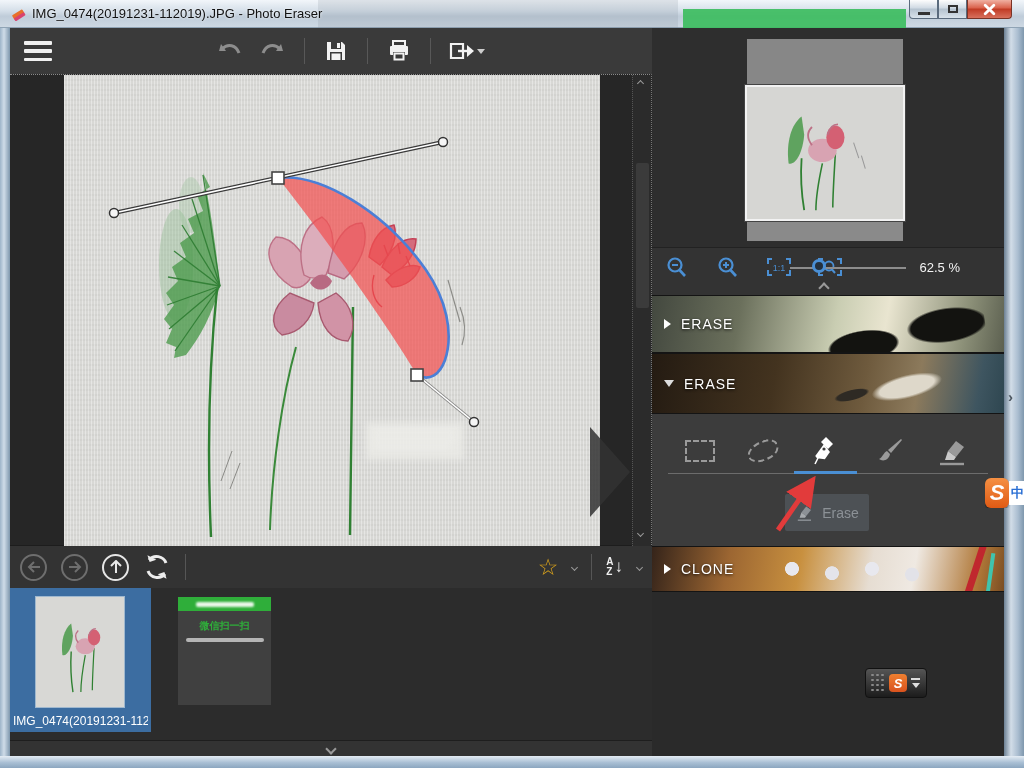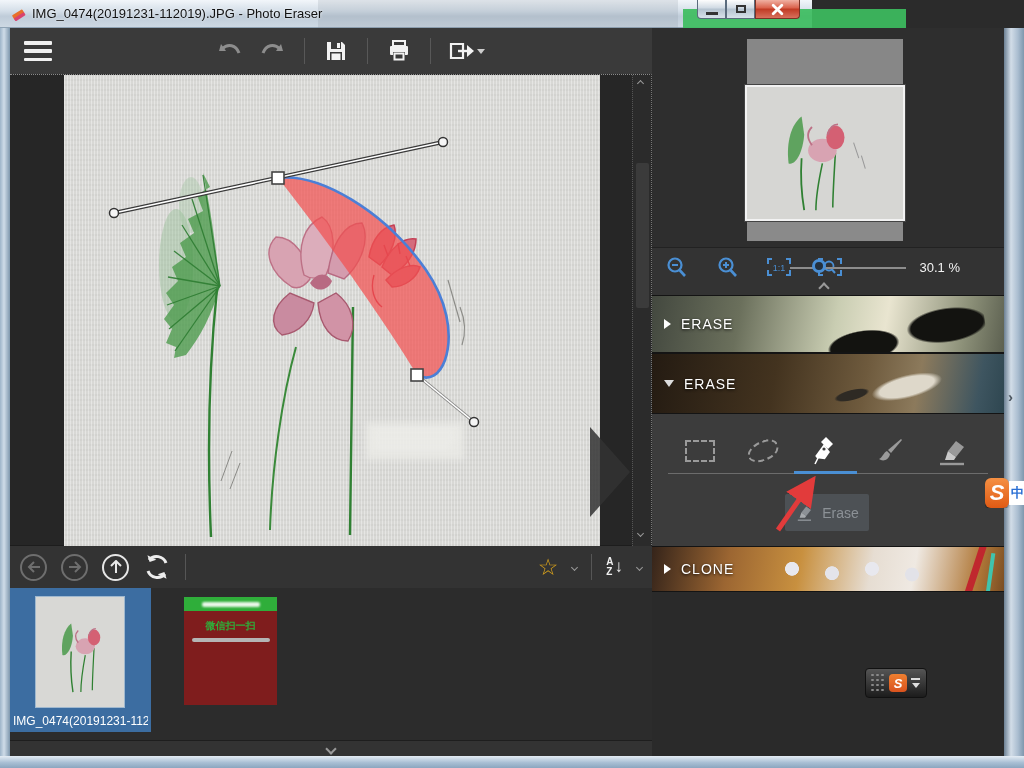--- a/index.html
+++ b/index.html
@@ -1,21 +1,21 @@
 <!DOCTYPE html>
 <html><head>
 <meta charset="utf-8">
 <style>
   * { margin:0; padding:0; box-sizing:border-box; }
   html,body { width:1024px; height:768px; overflow:hidden; }
   body { font-family:"Liberation Sans", sans-serif; background:#000; }
   .screen { position:relative; width:1024px; height:768px; background:#2b2b2b; overflow:hidden; }
 
   
-  .titlebar { position:absolute; left:0; top:0; width:812px; height:28px;
+  .titlebar { position:absolute; left:0; top:0; width:1024px; height:28px;
     background:linear-gradient(#f2f6fa 0%, #d5dfe9 40%, #bfccd9 60%, #cdd8e3 100%);
     border-bottom:1px solid #8fa3b5; z-index:40; }
   .tb-glass-block { position:absolute; top:0; height:28px; background:rgba(130,140,150,.18); }
   .tb-green { position:absolute; left:683px; top:9px; width:223px; height:19px; background:#3dbd5f; opacity:.92; }
   .app-icon { position:absolute; left:9px; top:5px; width:18px; height:18px; }
   .title-text { position:absolute; left:32px; top:6px; font-size:13px; color:#111; text-shadow:0 0 3px rgba(255,255,255,.9); white-space:nowrap; }
   .win-btns { position:absolute; right:12px; top:0; height:19px; display:flex; z-index:50; }
   .win-btn { width:29px; height:19px; border:1px solid #5a6b7d; border-top:none; background:linear-gradient(#fdfdfd,#cfd9e3 45%,#b4c2cf 50%,#d8e2ea); display:flex; align-items:center; justify-content:center; }
   .win-btn.first { border-radius:0 0 0 4px; }
   .win-btn.close { width:45px; border-radius:0 0 4px 0; background:linear-gradient(#f0b0a2,#d9604a 45%,#c03a24 50%,#d8705c); border-color:#7a3326; }
@@ -73,21 +73,21 @@
   .star-glyph { color:#d9a21b; font-size:23px; line-height:1; }
   .az-sort { display:flex; align-items:center; color:#f0f0f0; }
   .az-col { display:flex; flex-direction:column; font-size:10px; font-weight:bold; line-height:1; }
   .az-arrow { font-size:17px; margin-left:1px; }
 
   
   .filmstrip { height:152px; background:#2c2c2c; position:relative; flex:none; }
   .film-item-selected { position:absolute; left:0; top:0; width:141px; height:144px; background:#3c6da1; }
   .film-thumb { position:absolute; left:26px; top:9px; width:88px; height:110px; background:#d8d8d5; box-shadow:0 0 0 1px #9fb8cf; }
   .film-label { position:absolute; left:3px; bottom:4px; width:135px; color:#fff; font-size:12px; white-space:nowrap; overflow:hidden; }
-  .film-card { position:absolute; left:174px; top:9px; width:93px; height:108px; background:#7f1d1d; }
+  .film-card { position:absolute; left:168px; top:9px; width:93px; height:108px; background:#404040; }
   .card-bar { height:14px; background:#2fae3a; display:flex; align-items:center; justify-content:center; }
   .card-bar .blurline { width:58px; height:5px; background:#e9f7ea; border-radius:2px; filter:blur(1px); }
   .card-title { text-align:center; color:#2fae3a; font-weight:bold; font-size:10px; margin-top:8px; }
   .card-sub { margin:5px auto 0; width:78px; height:4px; background:#b5b5b5; border-radius:2px; filter:blur(.7px); }
   .bottom-strip { height:16px; background:#333; border-top:1px solid #1e1e1e; display:flex; align-items:center; justify-content:center; flex:none; }
 
   
   .navigator { height:220px; background:#2e2e2e; position:relative; flex:none; border-bottom:1px solid #222; }
   .nav-thumb { position:absolute; left:95px; top:11px; width:156px; height:202px; background:#8f8f8f;
      background-image:repeating-linear-gradient(90deg, rgba(255,255,255,.12) 0 1px, rgba(0,0,0,0) 1px 3px); }
@@ -428,21 +428,21 @@
           <div class="zb-icon">
             <svg width="26" height="22" viewBox="0 0 26 22">
               <path d="M6 3 H2 V8 M20 3 H24 V8 M6 19 H2 V14 M20 19 H24 V14" stroke="#4a8fd4" stroke-width="2" fill="none"></path>
               <circle cx="12" cy="10" r="4.5" stroke="#4a8fd4" stroke-width="1.8" fill="none"></circle>
               <path d="M15 13.5 L18 17" stroke="#4a8fd4" stroke-width="2"></path>
             </svg>
           </div>
         </div>
         <div class="slider-track"></div>
         <div class="slider-handle"></div>
-        <span class="zoom-value">30.1 %</span>
+        <span class="zoom-value">62.5 %</span>
         <span class="chev up"></span>
       </div>
 
       <div class="panel-header ph-crop">
         <div class="silhouette"></div>
         <div class="tri-right"></div>
         <span class="label">ERASE</span>
       </div>
 
       <div class="panel-header ph-erase">

